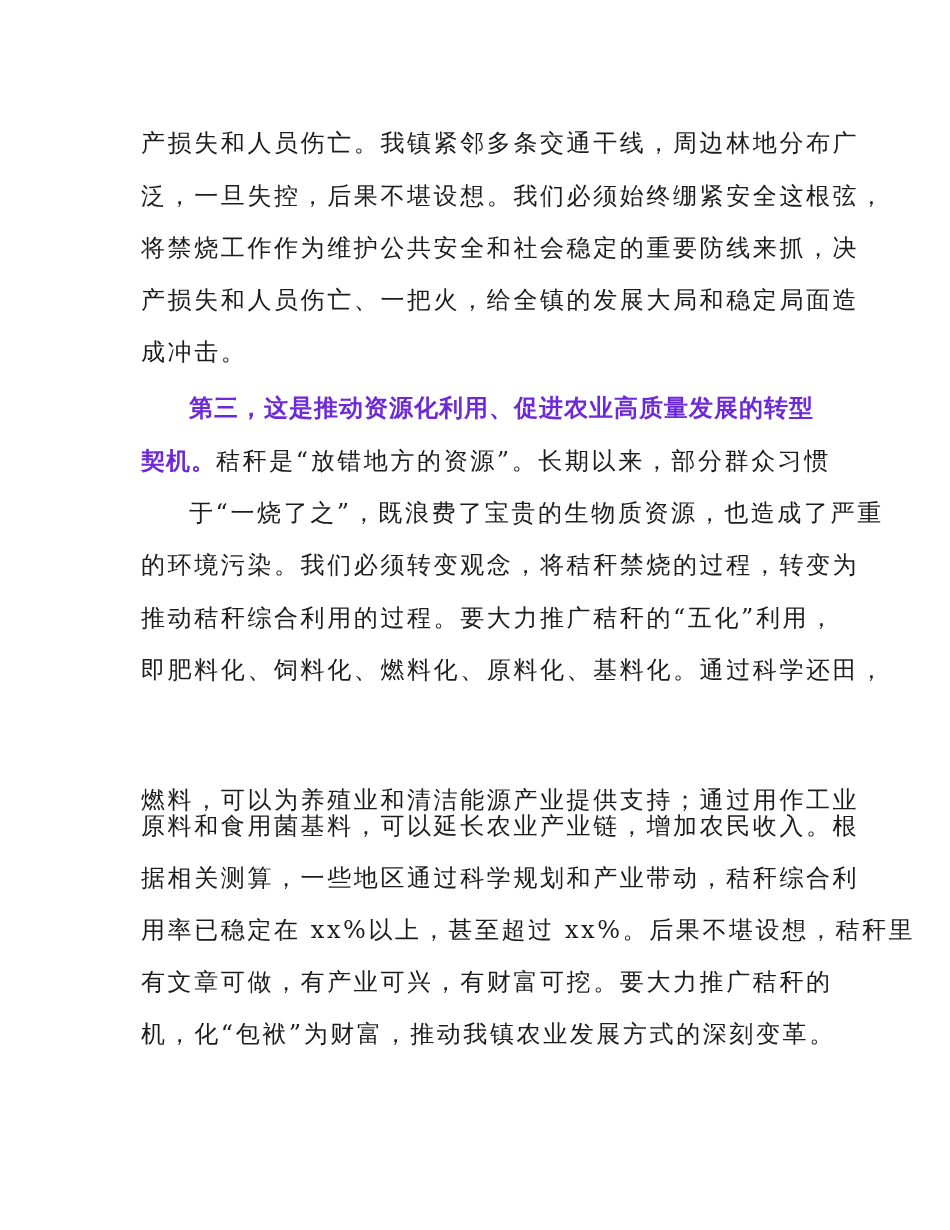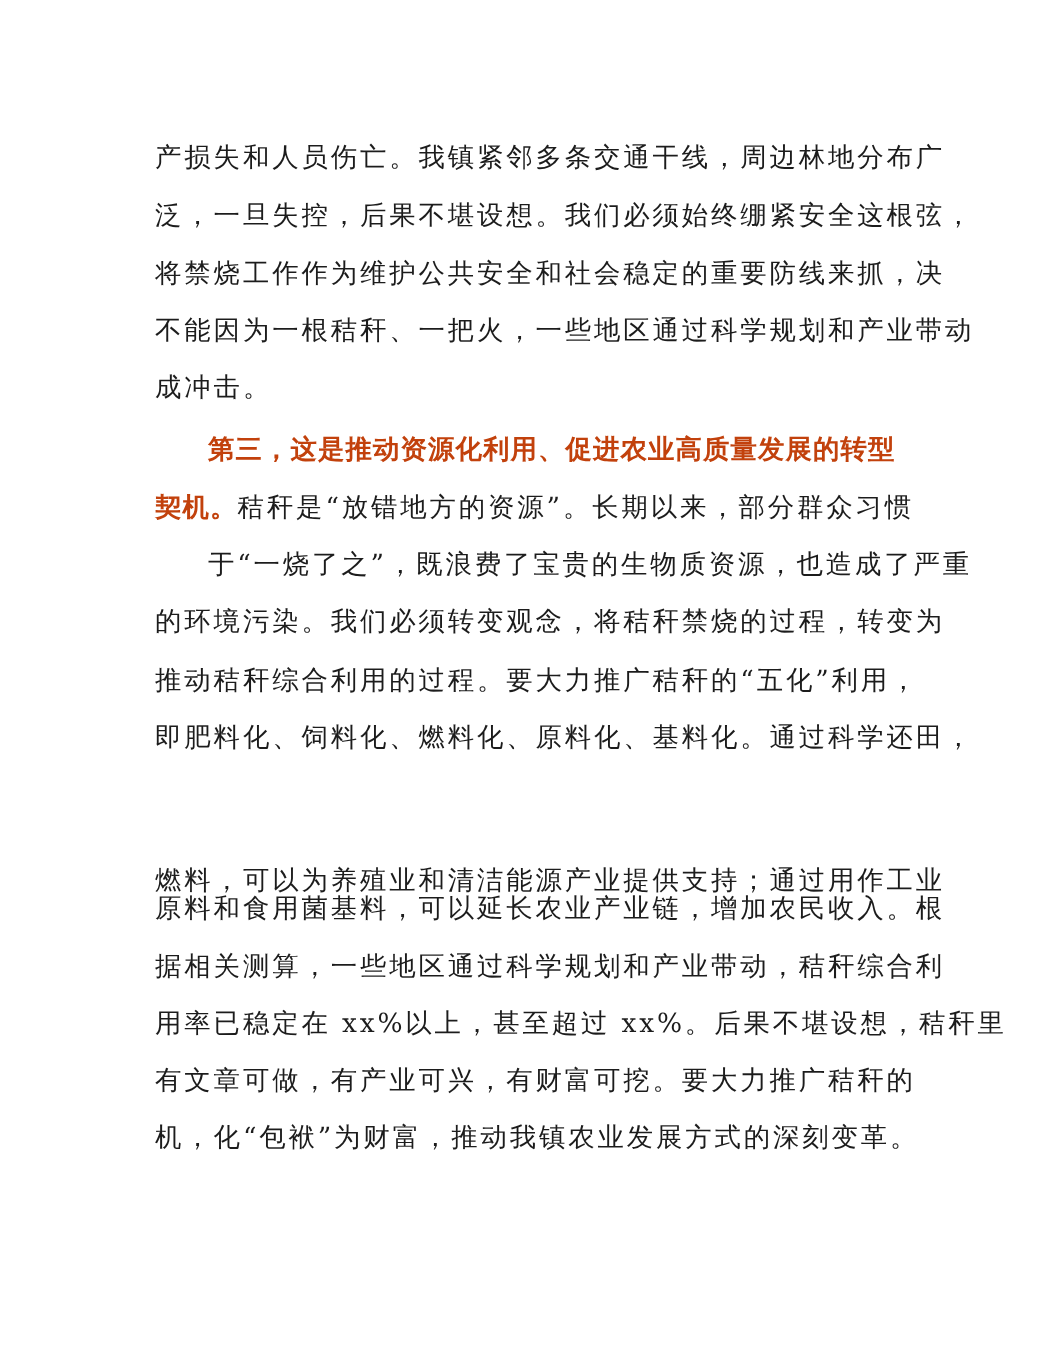--- a/index.html
+++ b/index.html
@@ -30,35 +30,35 @@
       line-height: 30px;
       height: 30px;
       white-space: nowrap;
       letter-spacing: 2.6px;
       color: #1c1c1c;
     }
     .bold {
       font-family: "DejaVu Sans", "Liberation Sans", sans-serif;
       font-weight: bold;
       letter-spacing: 1px;
-      color: #c2410c;
+      color: #6d28d9;
     }
     .indent {
       left: 189px;
     }
   </style>
 </head>
 <body>
 
 <div class="page">
 
   <div class="line" style="top:128px;">产损失和人员伤亡。我镇紧邻多条交通干线，周边林地分布广</div>
   <div class="line" style="top:181px;">泛，一旦失控，后果不堪设想。我们必须始终绷紧安全这根弦，</div>
   <div class="line" style="top:233px;">将禁烧工作作为维护公共安全和社会稳定的重要防线来抓，决</div>
-  <div class="line" style="top:285px;">不能因为一根秸秆、一把火，一些地区通过科学规划和产业带动</div>
+  <div class="line" style="top:285px;">产损失和人员伤亡、一把火，给全镇的发展大局和稳定局面造</div>
   <div class="line" style="top:337px;">成冲击。</div>
 
   <div class="line indent bold" style="top:393px;">第三，这是推动资源化利用、促进农业高质量发展的转型</div>
   <div class="line" style="top:446px;">
     <span class="bold">契机。</span><span>秸秆是“放错地方的资源”。长期以来，部分群众习惯</span>
   </div>
 
   <div class="line" style="top:498px;margin-left:48px;">于“一烧了之”，既浪费了宝贵的生物质资源，也造成了严重</div>
   <div class="line" style="top:550px;">的环境污染。我们必须转变观念，将秸秆禁烧的过程，转变为</div>
   <div class="line" style="top:603px;">推动秸秆综合利用的过程。要大力推广秸秆的“五化”利用，</div>

